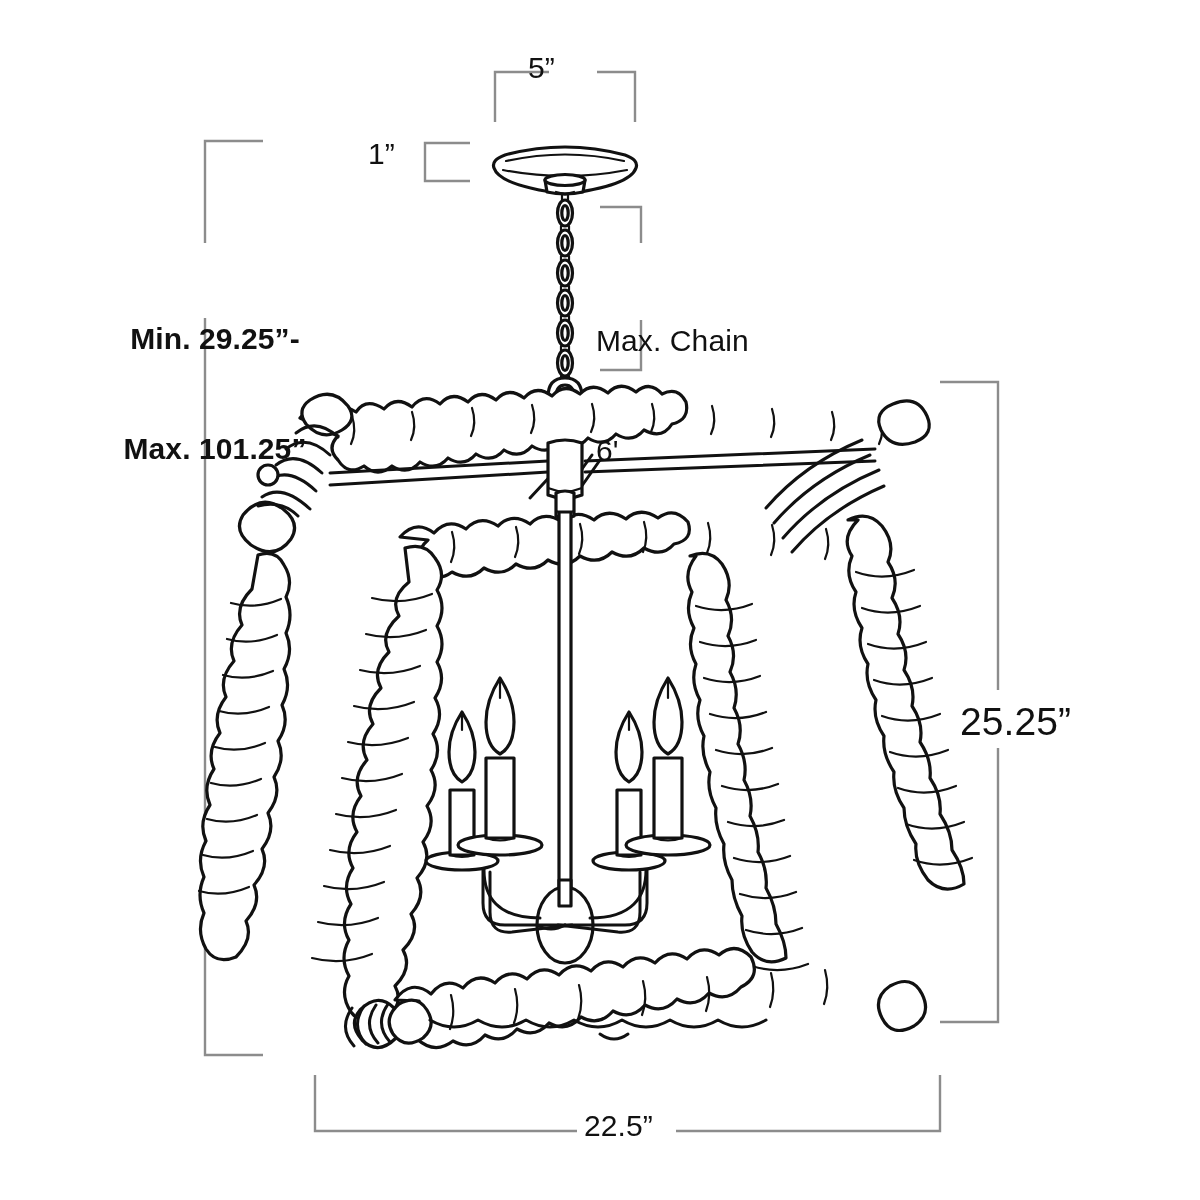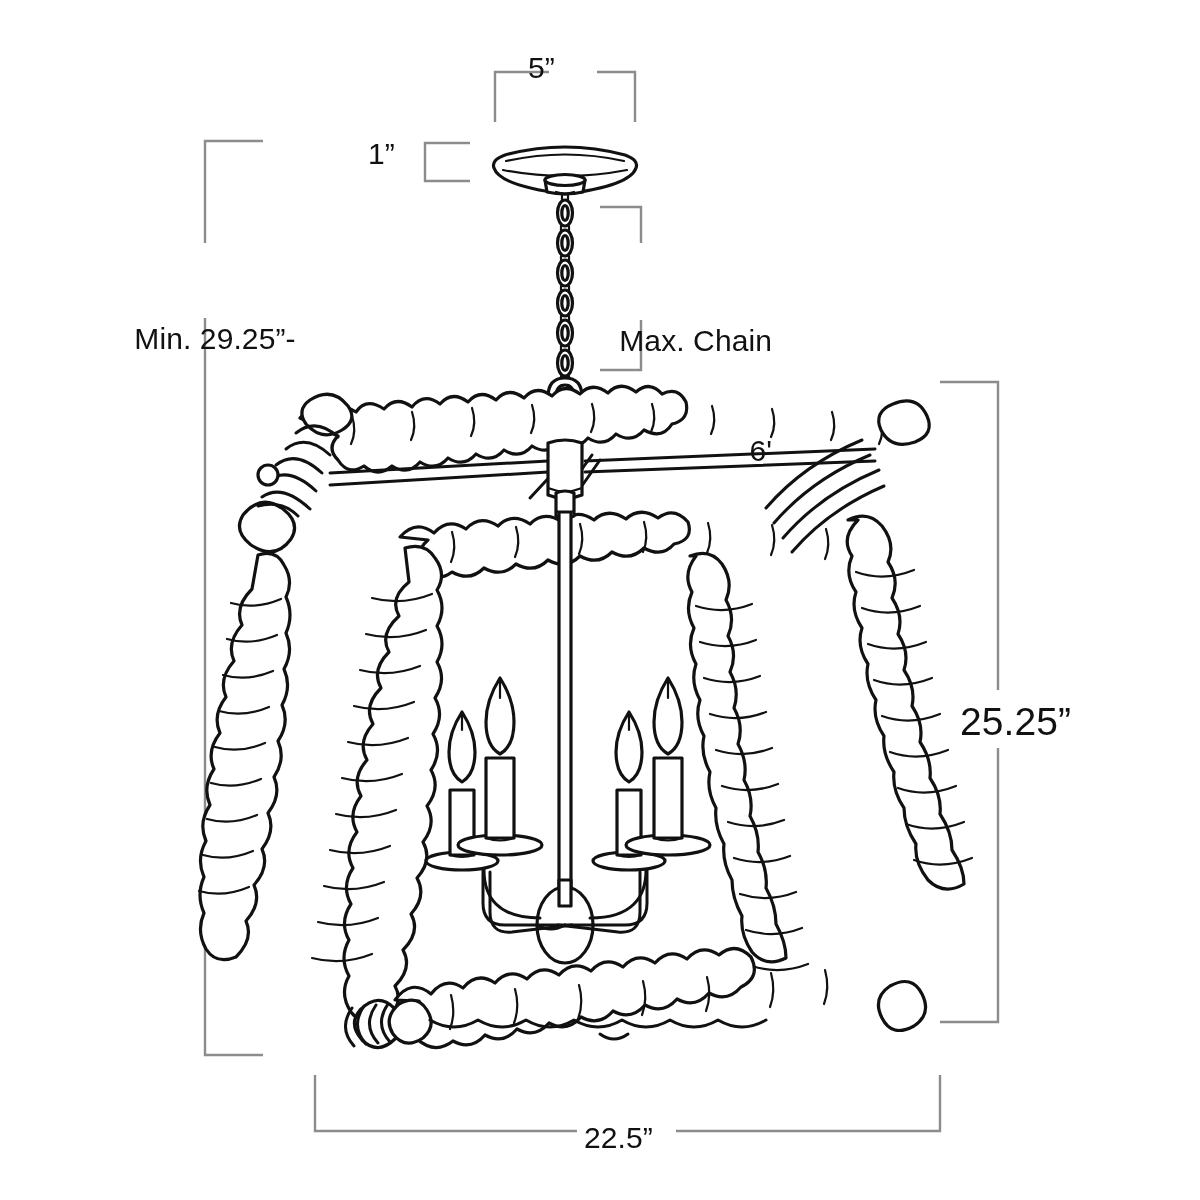--- a/index.html
+++ b/index.html
@@ -28,48 +28,48 @@
     white-space: pre;
     line-height: 1.22;
     letter-spacing: 0.1px;
   }
   #label-height-range {
     left: 100px;
     top: 248px;
     width: 230px;
     font-size: 30px;
     text-align: center;
+    font-weight: bold;
   }
   #label-max-chain {
     left: 596px;
     top: 250px;
     width: 176px;
     font-size: 30px;
-    text-align: right;
+    text-align: left;
   }
   #label-canopy-width {
     left: 528px;
     top: 50px;
     font-size: 30px;
   }
   #label-canopy-height {
     left: 368px;
     top: 136px;
     font-size: 30px;
   }
   #label-fixture-height {
     left: 960px;
     top: 698px;
     font-size: 39px;
   }
   #label-fixture-width {
     left: 584px;
     top: 1108px;
     font-size: 30px;
-    margin-top: 12px;
   }
 </style>
 </head>
 <body>
 
 <div id="page">
 
   <svg class="drawing" viewBox="0 0 1200 1200">
     <defs>
       <style>
@@ -391,20 +391,21 @@
     </g>
 
   </svg>
 
   <div class="dim-label" id="label-canopy-width">5”</div>
 
   <div class="dim-label" id="label-canopy-height">1”</div>
 
   <div class="dim-label" id="label-height-range">
     <div>Min. 29.25”-</div>
+    <div>Max. 101.25”</div>
   </div>
 
   <div class="dim-label" id="label-max-chain">
     <div>Max. Chain</div>
     <div>6'</div>
   </div>
 
   <div class="dim-label" id="label-fixture-height">25.25”</div>
 
   <div class="dim-label" id="label-fixture-width">22.5”</div>

